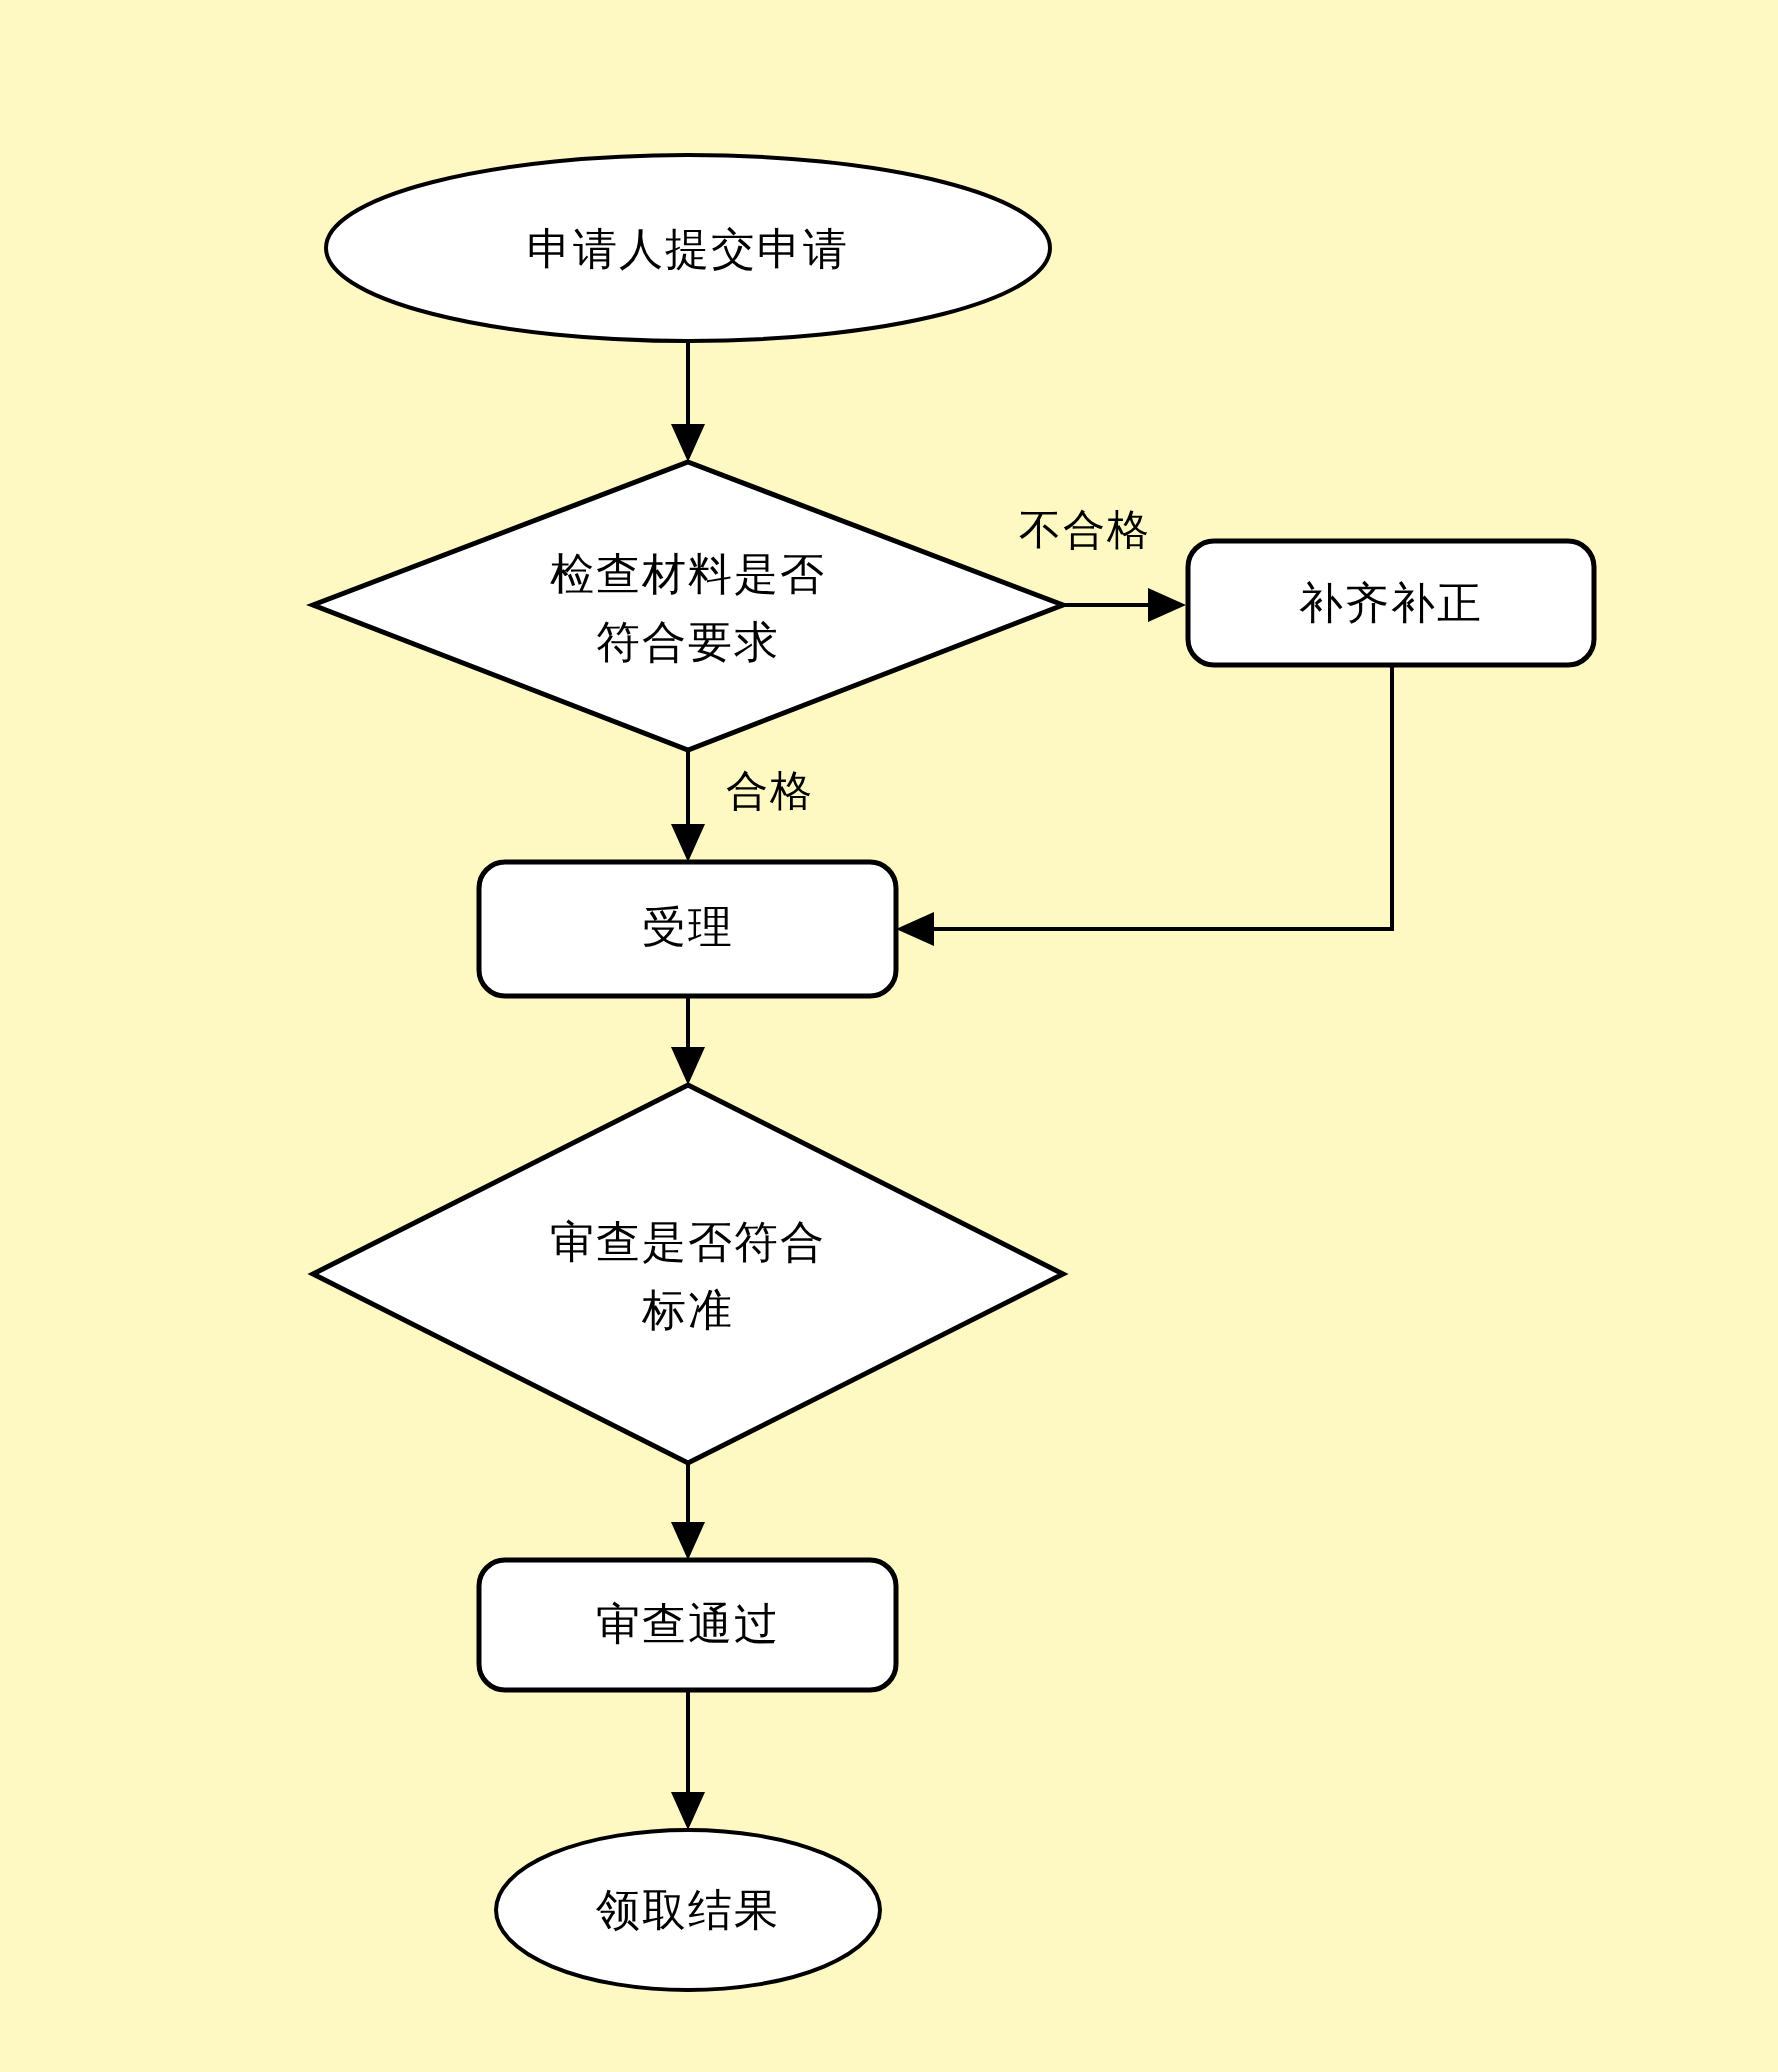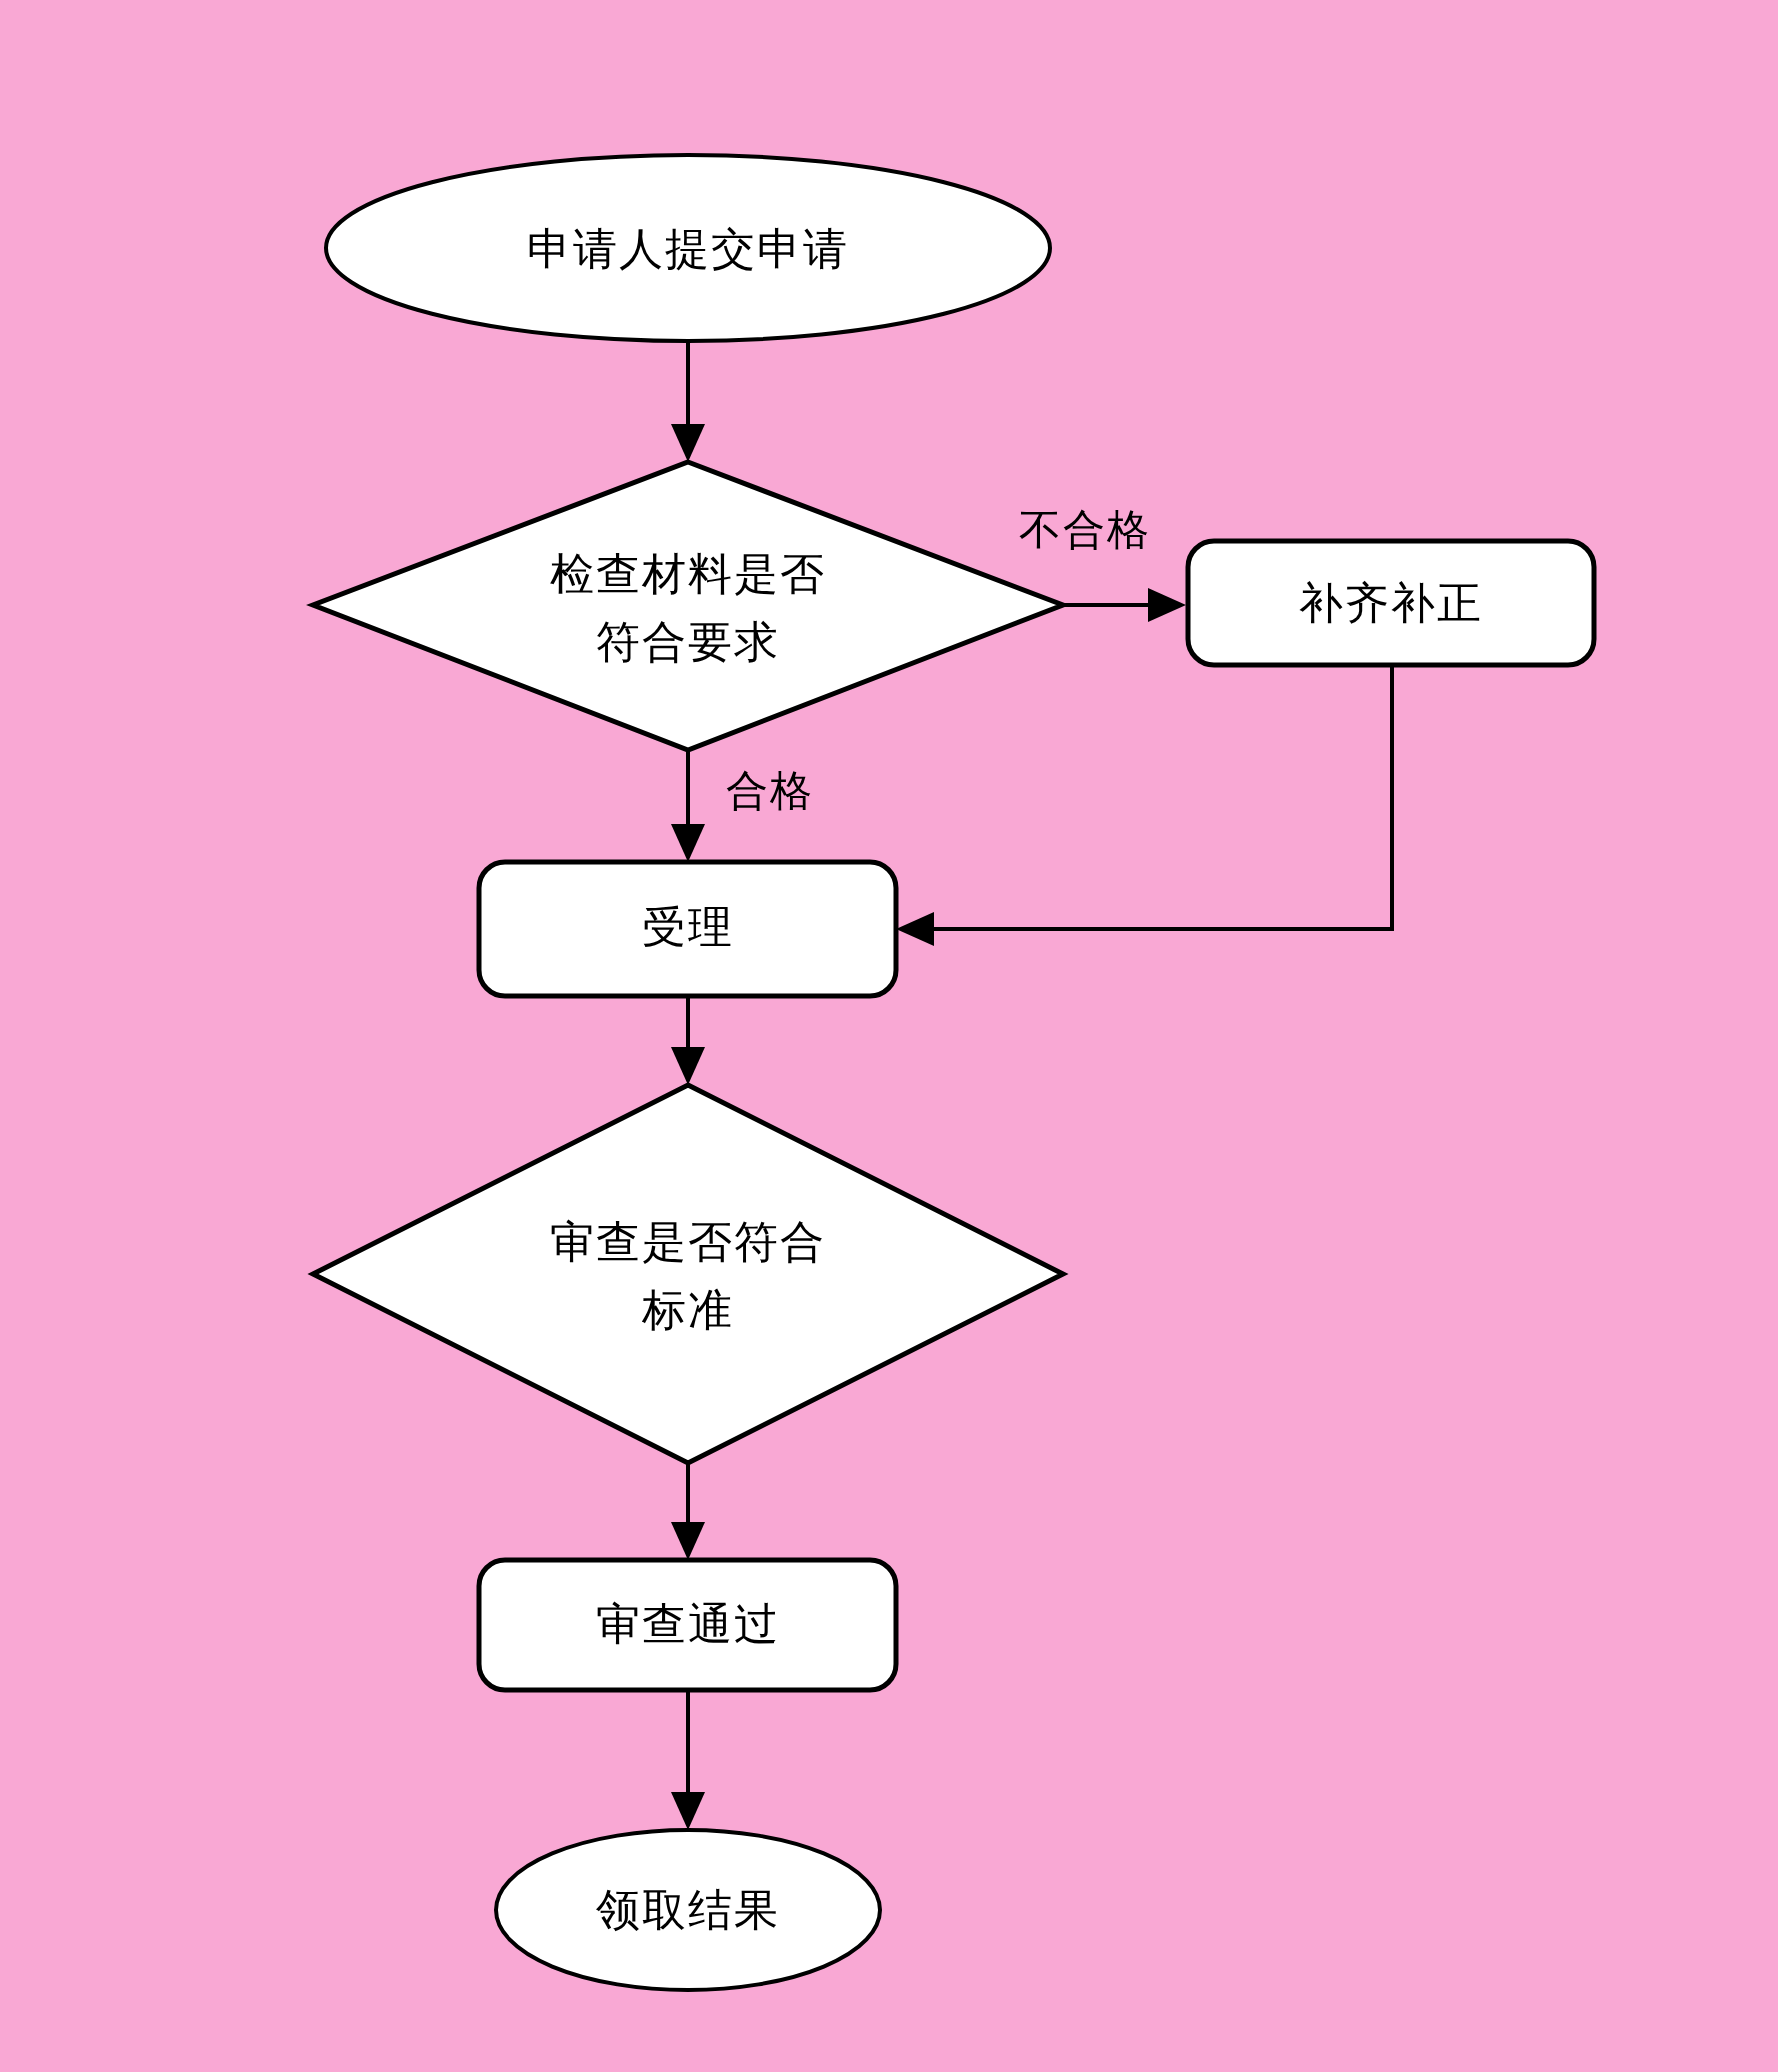--- a/index.html
+++ b/index.html
@@ -11,21 +11,21 @@
   body {
     font-family: "DejaVu Sans", "Liberation Sans", sans-serif;
     width: 1778px;
     height: 2072px;
     overflow: hidden;
   }
   #flowchart-root {
     position: relative;
     width: 1778px;
     height: 2072px;
-    background: #f9a8d4;
+    background: #fef9c3;
   }
   svg.flow-canvas {
     display: block;
     width: 1778px;
     height: 2072px;
   }
   .node-shape {
     fill: #ffffff;
     stroke: #000000;
     stroke-width: 5;

